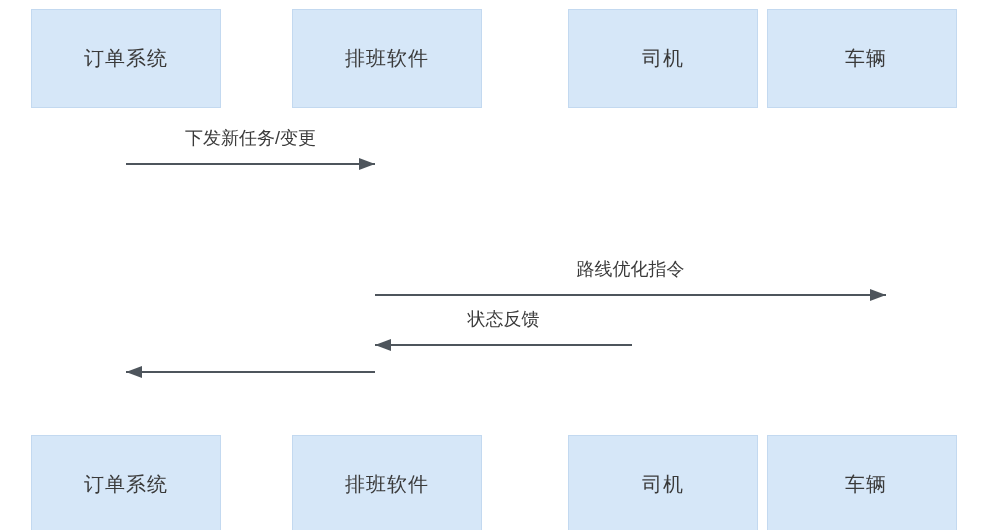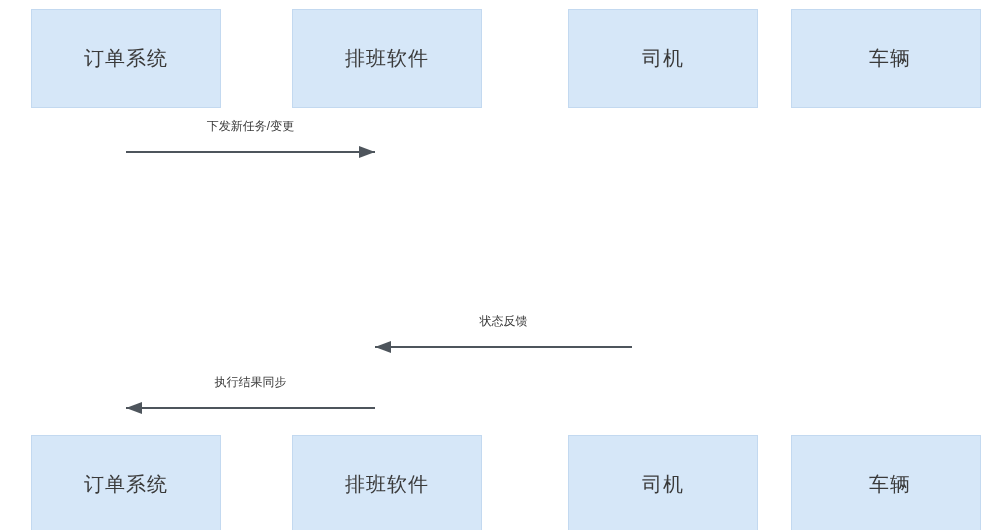--- a/index.html
+++ b/index.html
@@ -33,35 +33,36 @@
     justify-content: center;
     font-size: 20px;
     color: var(--text);
     letter-spacing: 1px;
   }
   .row-top    { top: 9px;   }
   .row-bottom { top: 435px; }
   .col-1 { left: 31px;  }
   .col-2 { left: 292px; }
   .col-3 { left: 568px; }
-  .col-4 { left: 791px; padding-left: 8px; }
+  .col-4 { left: 767px; padding-left: 8px; }
 
   
   .msg {
     position: absolute;
     display: flex;
     flex-direction: column;
   }
   .msg-label {
-    font-size: 12px;
+    font-size: 18px;
     line-height: 22px;
     color: var(--text);
     text-align: center;
     margin-bottom: 14px;
     white-space: nowrap;
+    margin-top: 12px;
   }
   .msg-line {
     position: relative;
     height: 2px;
     background: var(--arrow);
   }
   .dir-right .msg-line::after {
     content: "";
     position: absolute;
     right: 0;
@@ -80,47 +81,50 @@
     transform: translateY(-50%);
     width: 0; height: 0;
     border-top: 6px solid transparent;
     border-bottom: 6px solid transparent;
     border-right: 16px solid var(--arrow);
   }
   
   .msg-1 { left: 126px; width: 249px; top: 115px; }
   .msg-2 { left: 375px; width: 257px; top: 181px; }
   .msg-3 { left: 375px; width: 511px; top: 246px; }
-  .msg-4 { left: 375px; width: 257px; top: 310px; }
+  .msg-4 { left: 375px; width: 257px; top: 296px; }
   .msg-5 { left: 126px; width: 249px; top: 371px; }
 </style>
 </head>
 <body>
 
 <div class="canvas">
 
   <div class="actor row-top col-1">订单系统</div>
   <div class="actor row-top col-2">排班软件</div>
   <div class="actor row-top col-3">司机</div>
   <div class="actor row-top col-4">车辆</div>
 
   <div class="msg msg-1 dir-right">
     <div class="msg-label">下发新任务/变更</div>
     <div class="msg-line"></div>
   </div>
 
 
+  <div class="msg msg-3 dir-right">
+    <div class="msg-label">路线优化指令</div>
+    <div class="msg-line"></div>
+  </div>
 
   <div class="msg msg-4 dir-left">
     <div class="msg-label">状态反馈</div>
     <div class="msg-line"></div>
   </div>
 
   <div class="msg msg-5 dir-left">
-    <div class="msg-label">执行结果同步</div>
     <div class="msg-line"></div>
   </div>
 
   <div class="actor row-bottom col-1">订单系统</div>
   <div class="actor row-bottom col-2">排班软件</div>
   <div class="actor row-bottom col-3">司机</div>
   <div class="actor row-bottom col-4">车辆</div>
 
 </div>
 

